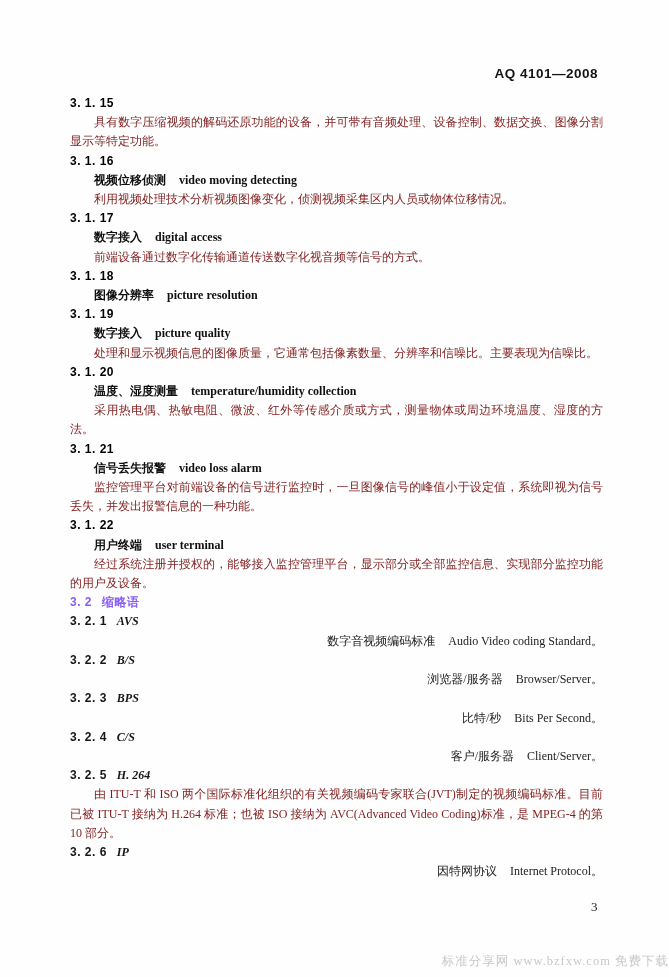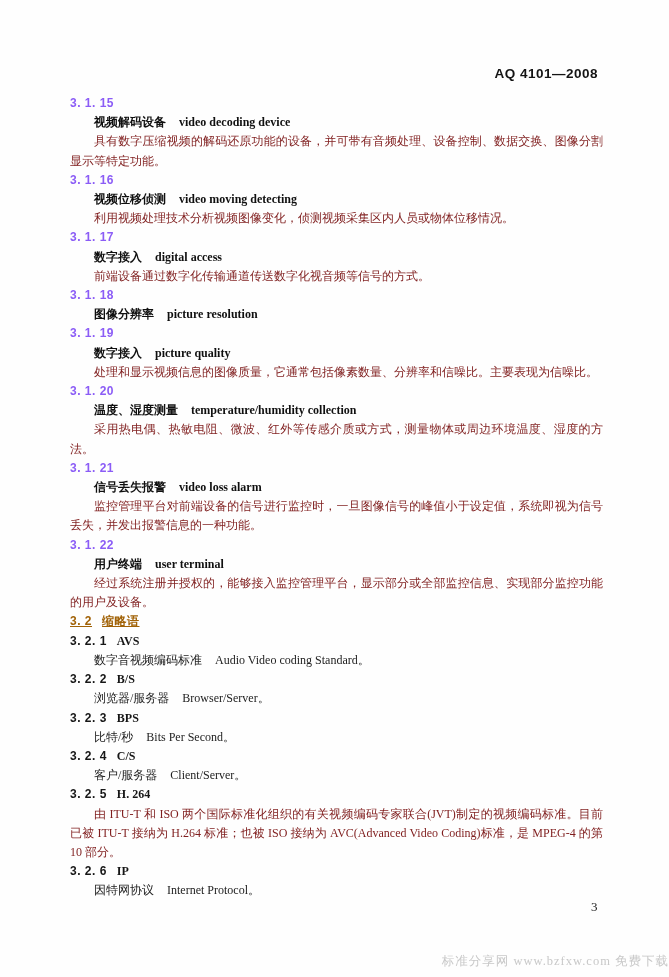--- a/index.html
+++ b/index.html
@@ -28,21 +28,21 @@
     top: 94px;
     left: 70px;
     width: 533px;
     font-size: 12px;
     line-height: 19.2px;
   }
   .clause-number {
     font-family: "Liberation Sans", sans-serif;
     font-size: 12px;
     font-weight: 600;
-    color: #8b5cf6;
+    color: #000000;
     letter-spacing: 0.5px;
   }
   .term-line {
     padding-left: 24px;
     font-weight: bold;
     color: #101010;
   }
   .term-en { margin-left: 13px; font-family: "Liberation Serif", serif; }
   p.body {
     margin: 0;
@@ -50,34 +50,34 @@
     text-align: justify;
     color: #7f1d1d;
   }
   .abbr-line {
     font-family: "Liberation Sans", sans-serif;
     font-size: 12px;
     font-weight: 600;
     color: #161616;
     letter-spacing: 0.5px;
   }
-  .abbr-label { margin-left: 10px; font-family: "Liberation Serif", serif; font-weight: bold; letter-spacing: 0; }
+  .abbr-label { margin-left: 10px; font-family: "Liberation Serif", serif; font-weight: bold; letter-spacing: 0; font-style: italic; }
   .section-heading {
     font-family: "Liberation Sans", sans-serif;
     font-size: 12px;
     font-weight: 600;
     letter-spacing: 0.5px;
-    color: #a16207;
-    text-decoration: underline;
+    color: #8b5cf6;
   }
   .section-heading .heading-title { margin-left: 10px; font-weight: bold; }
   p.def {
     margin: 0;
     padding-left: 24px;
     color: #222222;
+    text-align: right;
   }
   .def-en { margin-left: 13px; }
   .page-number {
     position: absolute;
     top: 899px;
     left: 591px;
     font-size: 13px;
     color: #1a1a1a;
   }
   .watermark {
@@ -95,23 +95,20 @@
 <body>
 
 <div class="page">
 
   <div class="doc-header">AQ 4101—2008</div>
 
   <div class="content">
 
     <div>
       <div class="clause-number">3. 1. 15</div>
-      <div class="term-line">
-        <span>视频解码设备</span><span class="term-en">video decoding device</span>
-      </div>
       <p class="body">具有数字压缩视频的解码还原功能的设备，并可带有音频处理、设备控制、数据交换、图像分割显示等特定功能。</p>
     </div>
 
     <div>
       <div class="clause-number">3. 1. 16</div>
       <div class="term-line">
         <span>视频位移侦测</span><span class="term-en">video moving detecting</span>
       </div>
       <p class="body">利用视频处理技术分析视频图像变化，侦测视频采集区内人员或物体位移情况。</p>
     </div>

